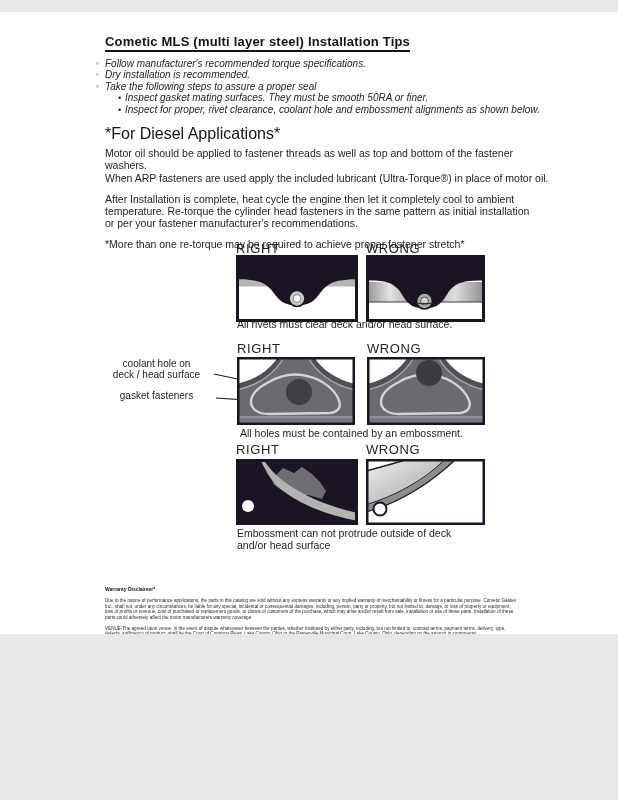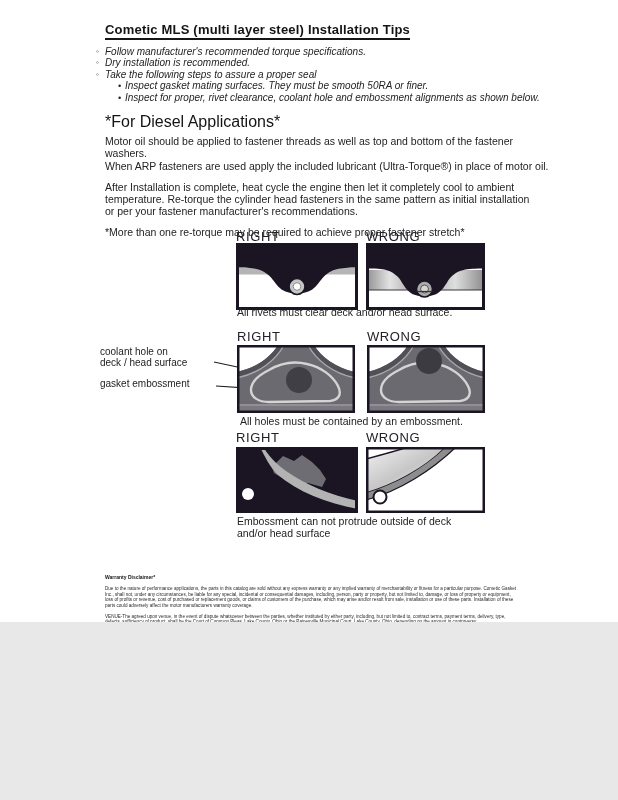--- a/index.html
+++ b/index.html
@@ -1,19 +1,19 @@
 <!DOCTYPE html>
 <html><head>
 <meta charset="utf-8">
 <style>
   html,body{margin:0;padding:0;background:#e8e8e8;}
   .page{
     position:relative;width:618px;height:622px;background:#ffffff;
     font-family:"Liberation Sans","DejaVu Sans",sans-serif;color:#1c1c1c;
-    overflow:hidden;margin:0 auto;
+    overflow:hidden;margin:12px auto;
   }
   
   .header{position:absolute;left:105px;top:20px;width:440px;}
   .title{
     display:inline-block;font-size:13px;font-weight:bold;letter-spacing:.2px;
     border-bottom:2px solid #161616;padding-bottom:1px;margin:0;color:#141414;
   }
   .bullets{margin:6px 0 0 0;padding:0;list-style:none;font-size:10px;line-height:11.3px;color:#232323;font-style:italic;}
   .bullets li{white-space:nowrap;}
   .b1{margin-left:-9px;}
@@ -34,21 +34,21 @@
   }
   .dl-left{left:236px;width:122px;} .dl-right{left:366px;width:119px;}
   .dbox{position:absolute;display:block;}
   .db-left{left:236px;top:14px;} .db-right{left:366px;top:14px;}
   .row3 .db-left,.row3 .db-right{top:17px;}
   .dcaption{
     position:absolute;left:237px;font-size:10.5px;line-height:11.5px;color:#232323;white-space:pre-line;
   }
   .row1 .dcaption{top:78px;} .row2 .dcaption{top:87px;left:240px;} .row3 .dcaption{top:86px;}
   .ann{
-    position:absolute;text-align:left;font-size:10px;line-height:11px;color:#232323;
+    position:absolute;text-align:center;font-size:10px;line-height:11px;color:#232323;
   }
   .ann-coolant{left:100px;top:17px;width:113px;}
   .ann-emboss{left:100px;top:49px;width:113px;}
   .connectors{position:absolute;left:210px;top:25px;}
   
   .legal{position:absolute;left:105px;top:575px;width:413px;font-size:4.6px;line-height:5.4px;color:#2a2a2a;}
   .legal h3{font-size:5px;font-weight:bold;margin:0 0 6px 0;color:#151515;}
   .legal p{margin:0 0 5.5px 0;}
   .legal p.tight{margin:0;}
   
@@ -115,21 +115,21 @@
 
     <div class="dcaption">All rivets must clear deck and/or head surface.</div>
   </div>
 
   <div class="dr row2">
     <div class="dlabel" style="left:237px;width:118px;">RIGHT</div>
     <div class="dlabel" style="left:367px;width:118px;">WRONG</div>
 
     <div class="ann ann-coolant" style="white-space:pre-line;">coolant hole on
 deck / head surface</div>
-    <div class="ann ann-emboss">gasket embossment</div>
+    <div class="ann ann-emboss">gasket fasteners</div>
 
     <svg class="connectors" width="92" height="48" viewBox="0 0 92 48">
       <line x1="4" y1="8" x2="88" y2="26" stroke="#1c1c1c" stroke-width="1.1"></line>
       <line x1="6" y1="32" x2="52" y2="35" stroke="#1c1c1c" stroke-width="1.1"></line>
     </svg>
 
     <svg class="dbox" style="left:237px;top:16px;" width="118" height="68" viewBox="0 0 118 68">
       <rect x="0" y="0" width="118" height="68" fill="#6c6a71"></rect>
       <rect x="0" y="59" width="118" height="2.5" fill="#918f96"></rect>
       <rect x="0" y="61.5" width="118" height="6.5" fill="#7a787f"></rect>

